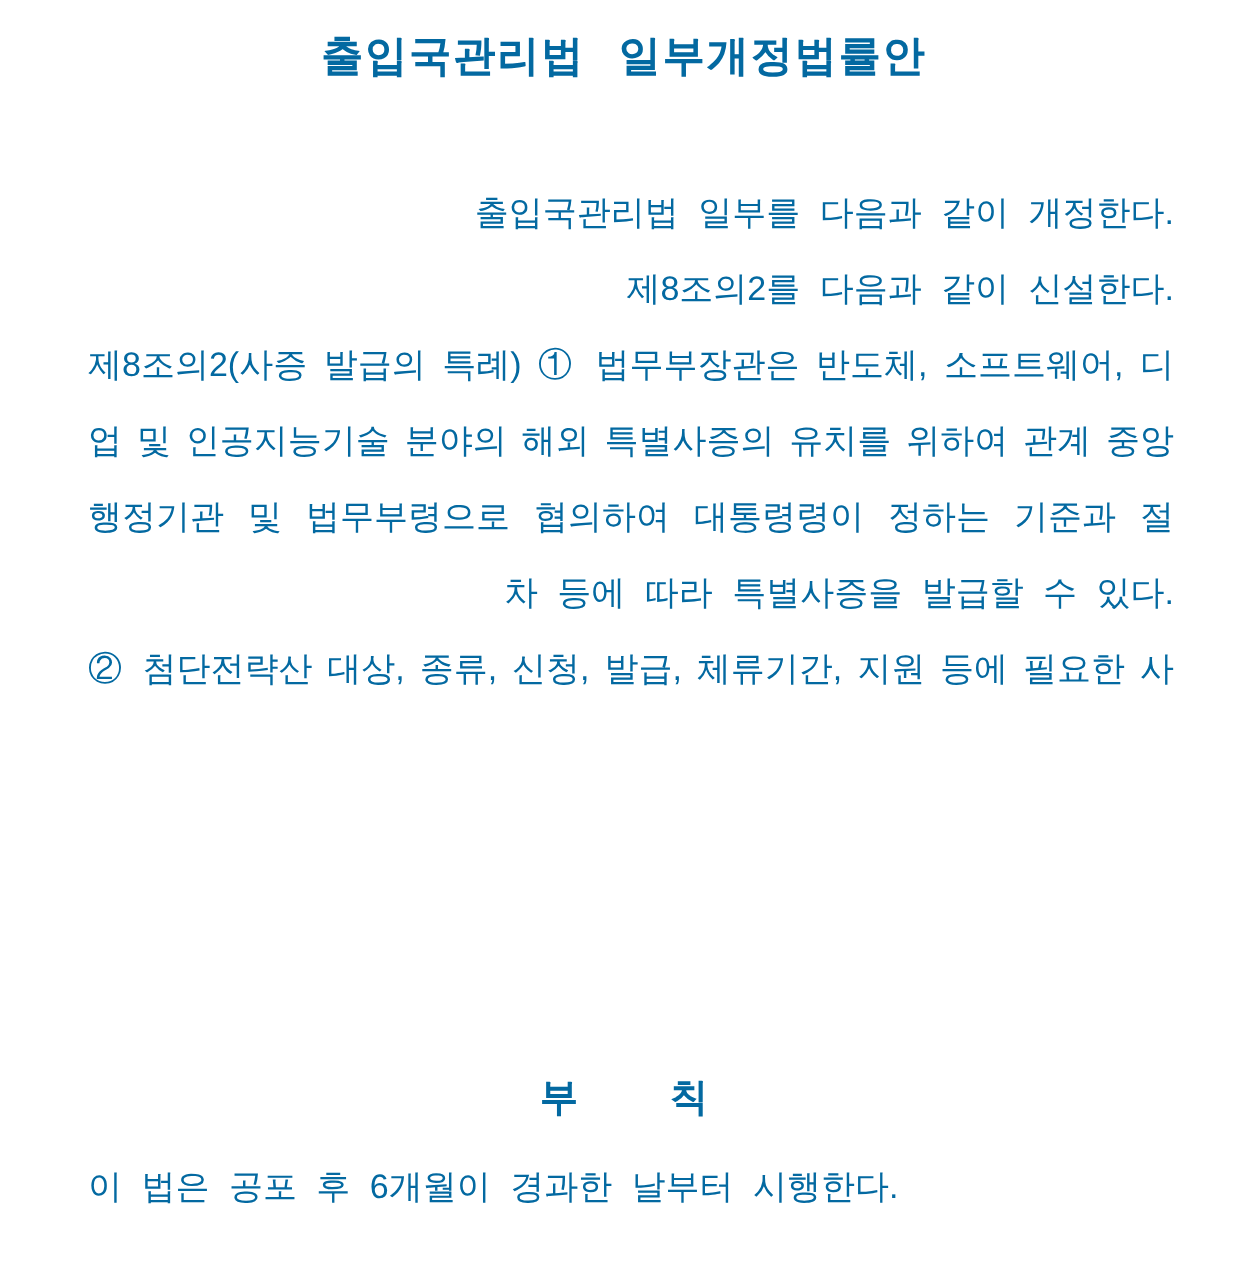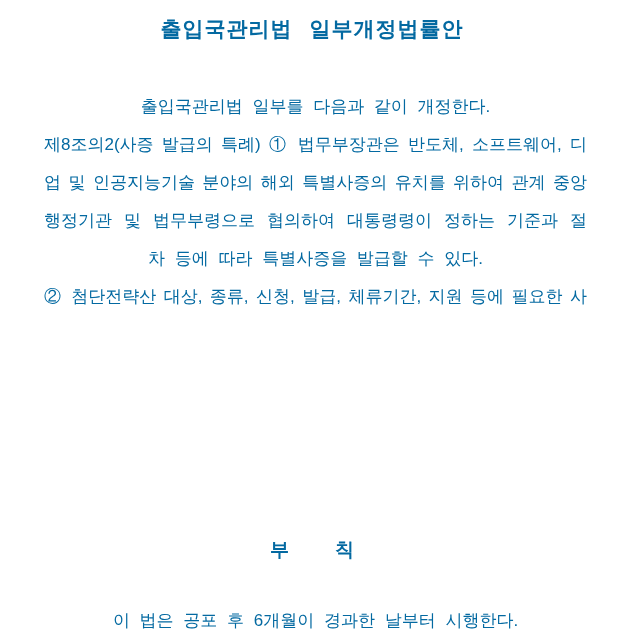--- a/index.html
+++ b/index.html
@@ -34,21 +34,21 @@
     top: 88px;
     left: 44px;
     right: 37px;
   }
   .line {
     margin: 0;
     height: 38px;
     line-height: 38px;
     font-size: 17px;
     word-spacing: 5px;
-    text-align: center;
+    text-align: right;
     overflow: hidden;
   }
   .line.fill {
     text-align: justify;
     text-align-last: justify;
     word-spacing: normal;
   }
   .addendum-heading {
     position: absolute;
     top: 531px;
@@ -56,39 +56,40 @@
     right: 0;
     display: flex;
     justify-content: center;
     gap: 46px;
     font-size: 19px;
     font-weight: bold;
     line-height: 38px;
   }
   .effective-line {
     position: absolute;
-    top: 602px;
+    top: 575px;
     left: 44px;
     right: 37px;
     margin: 0;
     font-size: 17px;
     line-height: 38px;
     word-spacing: 5px;
-    text-align: center;
+    text-align: left;
   }
 </style>
 </head>
 <body>
 
 <div class="page">
 
   <h1 class="doc-title">출입국관리법 일부개정법률안</h1>
 
   <div class="body-text">
     <p class="line">출입국관리법 일부를 다음과 같이 개정한다.</p>
+    <p class="line">제8조의2를 다음과 같이 신설한다.</p>
     <p class="line fill">제8조의2(사증 발급의 특례) ① 법무부장관은 반도체, 소프트웨어, 디</p>
     <p class="line fill">업 및 인공지능기술 분야의 해외 특별사증의 유치를 위하여 관계 중앙</p>
     <p class="line fill">행정기관 및 법무부령으로 협의하여 대통령령이 정하는 기준과 절</p>
     <p class="line">차 등에 따라 특별사증을 발급할 수 있다.</p>
     <p class="line fill">② 첨단전략산 대상, 종류, 신청, 발급, 체류기간, 지원 등에 필요한 사</p>
   </div>
 
   <div class="addendum-heading">
     <span>부</span>
     <span>칙</span>

